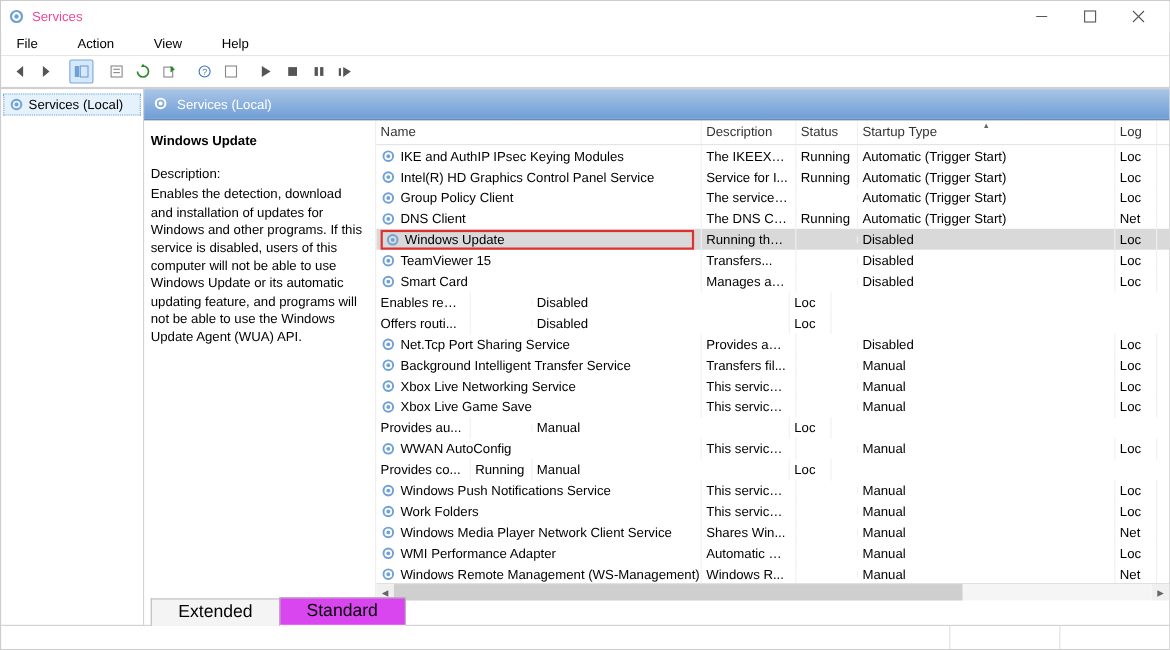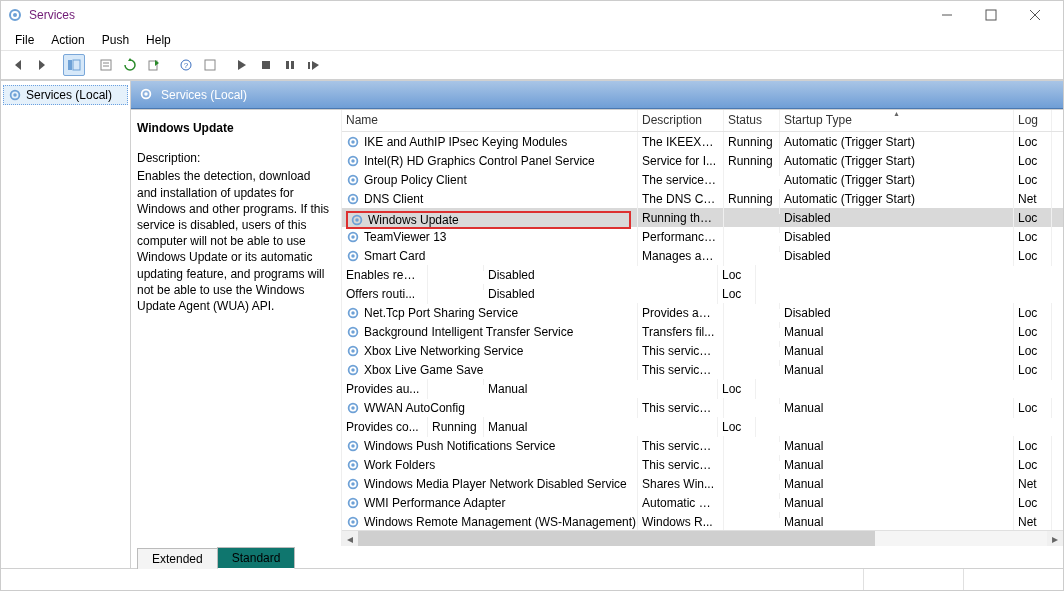--- a/index.html
+++ b/index.html
@@ -1,26 +1,26 @@
 <!DOCTYPE html>
 <html><head>
 <meta charset="utf-8">
 <style>
   * { box-sizing: border-box; }
   html, body { margin:0; padding:0; font-family: "Segoe UI", Tahoma, sans-serif; font-size:12px; color:#000; background:#fff; height:100%; }
   .window { width:1064px; height:591px; display:flex; flex-direction:column; border:1px solid #ccc; background:#fff; }
   
   .titlebar { height:28px; display:flex; align-items:center; padding:0 6px; background:#fff; }
   .titlebar .title-icon { width:16px; height:16px; margin-right:6px; }
-  .titlebar .title-text { color:#701a75; font-size:12px; }
+  .titlebar .title-text { color:#ec4899; font-size:12px; }
   .titlebar .spacer { flex:1; }
   .win-btn { width:44px; height:28px; display:flex; align-items:center; justify-content:center; }
   .win-btn svg { stroke:#555; }
   
-  .menubar { height:22px; display:flex; align-items:center; padding:0 6px; gap:1px; border-bottom:1px solid #e5e5e5; }
+  .menubar { height:22px; display:flex; align-items:center; padding:0 6px; gap:20px; border-bottom:1px solid #e5e5e5; }
   .menu-item { padding:2px 8px; cursor:default; }
   
   .toolbar { height:30px; display:flex; align-items:center; padding:2px 6px; gap:2px; border-bottom:2px solid #d0d0d0; }
   .toolbtn { width:22px; height:22px; display:flex; align-items:center; justify-content:center; border:1px solid transparent; border-radius:2px; }
   .toolbtn.sel { border:1px solid #7aa7d9; background:#d6e8f9; }
   .toolsep { width:6px; }
   .gear-icon svg, .toolbtn svg { display:block; }
   
   .client { flex:1; display:flex; min-height:0; }
   .tree { width:130px; border-right:1px solid #d0d0d0; padding:4px 2px; }
@@ -38,33 +38,33 @@
   .listwrap { flex:1; display:flex; flex-direction:column; min-width:0; overflow:hidden; border-left:1px solid #eee; }
   .list-header { display:flex; height:22px; border-bottom:1px solid #e3e3e3; font-size:12px; color:#333; }
   .col { padding:3px 6px 3px 4px; border-right:1px solid #f0f0f0; white-space:nowrap; overflow:hidden; text-overflow:ellipsis; }
   .col.name { width:296px; }
   .col.desc { width:86px; }
   .col.status { width:56px; }
   .col.startup { width:234px; position:relative; }
   .col.log  { width:38px; }
   .sort-caret { position:absolute; left:50%; top:-1px; transform:translateX(-50%); font-size:8px; color:#666; }
   .rows { flex:1; overflow-y:hidden; overflow-x:hidden; }
-  .row { display:flex; height:19px; align-items:flex-start; font-size:12px; }
+  .row { display:flex; height:19px; align-items:center; font-size:12px; }
   .row.selected { background:#d9d9d9; }
   .row .cell-name { display:flex; align-items:center; gap:4px; }
   .row .gear { width:14px; height:14px; flex:0 0 14px; }
   .highlight { border:2px solid #dd3030; padding:0 2px; display:inline-flex; align-items:center; gap:4px; height:18px; }
   .hscroll { height:16px; border-top:1px solid #e0e0e0; display:flex; align-items:center; }
   .hscroll .arrow { width:16px; height:16px; display:flex; align-items:center; justify-content:center; color:#666; background:#f0f0f0; }
   .hscroll .track { flex:1; background:#f5f5f5; height:16px; position:relative; }
   .hscroll .thumb { position:absolute; left:0; top:0; height:16px; width:75%; background:#cfcfcf; }
   
   .tabbar { height:22px; display:flex; align-items:flex-end; padding-left:6px; border-bottom:0; }
-  .tab { padding:3px 14px; font-size:12px; border:1px solid #bbb; border-bottom:none; margin-right:-1px; background:#f4f4f4; position:relative; top:1px; }
-  .tab.active { background:#0f766e; border-bottom:1px solid #fff; }
+  .tab { padding:3px 24px; font-size:16px; border:1px solid #bbb; border-bottom:none; margin-right:-1px; background:#f4f4f4; position:relative; top:1px; }
+  .tab.active { background:#d946ef; border-bottom:1px solid #fff; }
   
   .statusbar { height:22px; border-top:1px solid #d0d0d0; display:flex; }
   .status-seg { border-left:1px solid #e0e0e0; min-width:100px; }
   .status-seg:first-child { flex:1; border-left:none; }
   svg { overflow:visible; }
 </style>
 </head>
 <body>
 
 <div class="window">
@@ -92,21 +92,21 @@
         <svg width="12" height="12">
           <line x1="1" y1="1" x2="11" y2="11" stroke-width="1"></line>
           <line x1="11" y1="1" x2="1" y2="11" stroke-width="1"></line>
         </svg>
       </div>
   </div>
 
   <div class="menubar">
     <span class="menu-item">File</span>
     <span class="menu-item">Action</span>
-    <span class="menu-item">Push</span>
+    <span class="menu-item">View</span>
     <span class="menu-item">Help</span>
   </div>
 
   <div class="toolbar">
     <div class="toolbtn">
         <svg width="14" height="14">
           <path d="M10 2 L4 7 L10 12" fill="#555"></path>
         </svg>
       </div>
     <div class="toolbtn">
@@ -293,24 +293,24 @@
                 <div class="col startup">Disabled</div>
                 <div class="col log">Loc</div>
               </div>
               <div class="row">
                 <div class="col name">
                   <span class="cell-name">
                     <span class="gear"><svg width="14" height="14" viewBox="0 0 16 16">
                         <circle cx="8" cy="8" r="5" fill="none" stroke="#6ea1d6" stroke-width="2"></circle>
                         <circle cx="8" cy="8" r="2" fill="#6ea1d6"></circle>
                       </svg></span>
-                    <span>TeamViewer 13</span>
-                  </span>
-                </div>
-                <div class="col desc">Performance...</div>
+                    <span>TeamViewer 15</span>
+                  </span>
+                </div>
+                <div class="col desc">Transfers...</div>
                 <div class="col status"></div>
                 <div class="col startup">Disabled</div>
                 <div class="col log">Loc</div>
               </div>
               <div class="row">
                 <div class="col name">
                   <span class="cell-name">
                     <span class="gear"><svg width="14" height="14" viewBox="0 0 16 16">
                         <circle cx="8" cy="8" r="5" fill="none" stroke="#6ea1d6" stroke-width="2"></circle>
                         <circle cx="8" cy="8" r="2" fill="#6ea1d6"></circle>
@@ -452,21 +452,21 @@
                 <div class="col startup">Manual</div>
                 <div class="col log">Loc</div>
               </div>
               <div class="row">
                 <div class="col name">
                   <span class="cell-name">
                     <span class="gear"><svg width="14" height="14" viewBox="0 0 16 16">
                         <circle cx="8" cy="8" r="5" fill="none" stroke="#6ea1d6" stroke-width="2"></circle>
                         <circle cx="8" cy="8" r="2" fill="#6ea1d6"></circle>
                       </svg></span>
-                    <span>Windows Media Player Network Disabled Service</span>
+                    <span>Windows Media Player Network Client Service</span>
                   </span>
                 </div>
                 <div class="col desc">Shares Win...</div>
                 <div class="col status"></div>
                 <div class="col startup">Manual</div>
                 <div class="col log">Net</div>
               </div>
               <div class="row">
                 <div class="col name">
                   <span class="cell-name">

